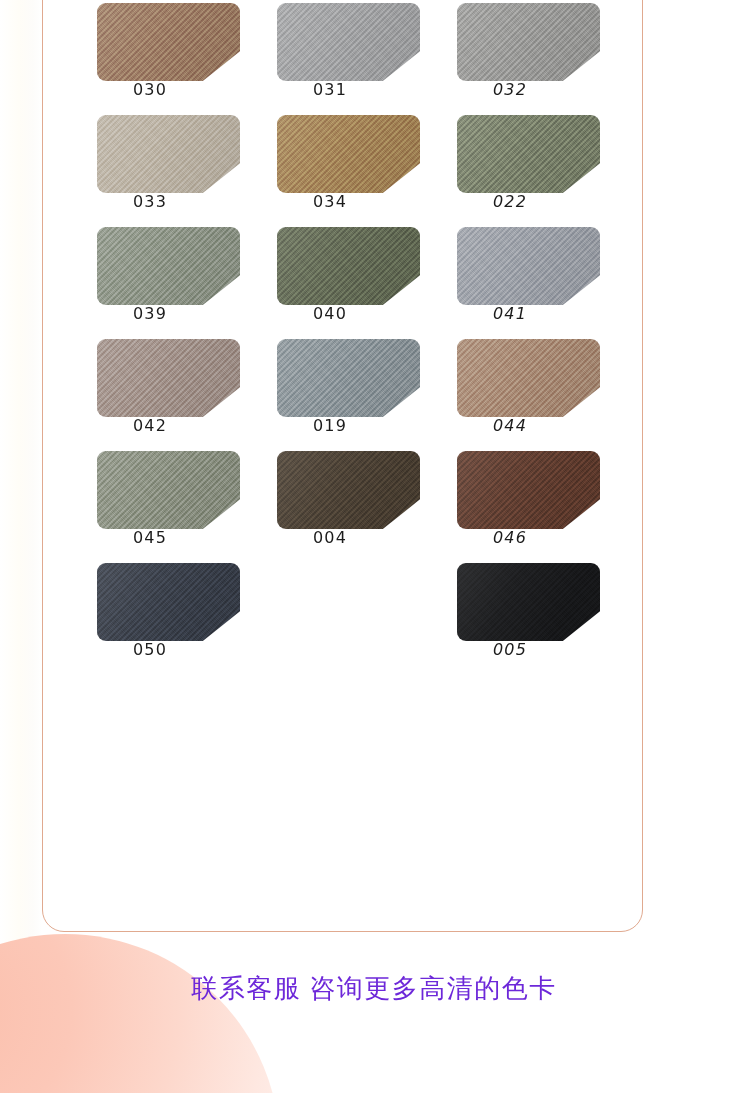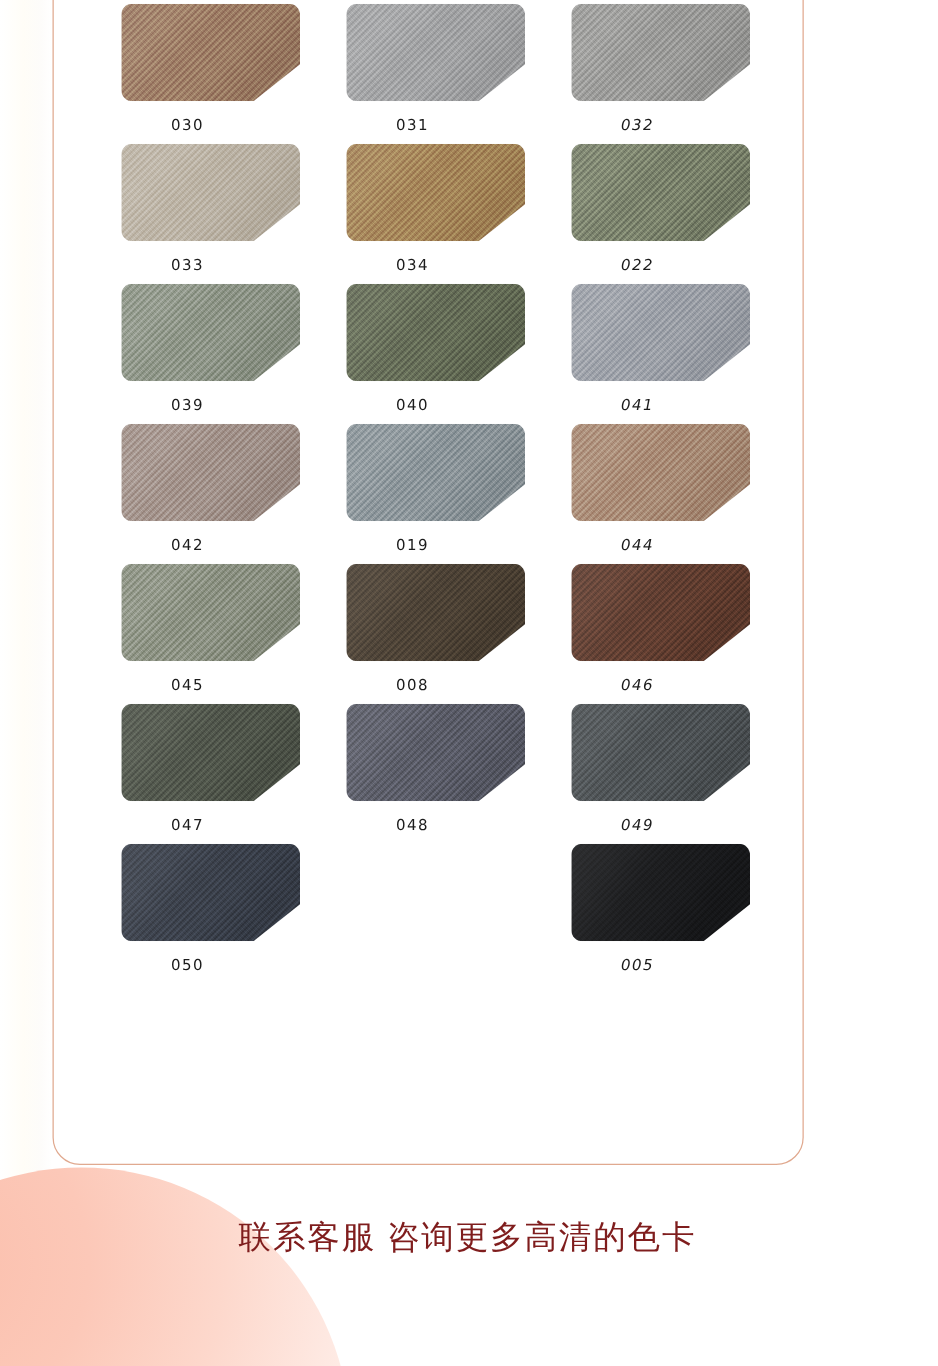--- a/index.html
+++ b/index.html
@@ -113,42 +113,41 @@
     inset: 0;
     background: linear-gradient(118deg,
         rgba(255,255,255,0.10) 0%,
         rgba(255,255,255,0.03) 38%,
         rgba(0,0,0,0.035) 74%,
         rgba(0,0,0,0.07) 100%);
     pointer-events: none;
   }
 
   .chip-label {
-    margin-top: 10px;
     width: 106px;
     text-align: center;
-    font-size: 12px;
+    font-size: 16px;
     line-height: 18px;
     letter-spacing: 1.2px;
     color: #1c1c1c;
     font-family: "DejaVu Sans", "Liberation Sans", sans-serif;
   }
 
   
   .caption {
     position: absolute;
     left: 0;
     top: 972px;
     width: 748px;
     text-align: center;
     font-size: 26px;
     line-height: 34px;
     letter-spacing: 1.5px;
-    color: #7f1d1d;
-    font-family: Liberation Sans, sans-serif;
+    color: #6d28d9;
+    font-family: Liberation Serif, serif;
   }
 </style>
 </head>
 <body>
 
 <div id="page">
 
   <div class="left-band"></div>
 
   <div class="card"></div>
@@ -252,55 +251,32 @@
             <div class="weave"></div>
             <div class="sheen"></div>
           </div>
           <div class="chip-label">045</div>
         </div>
         <div class="cell c1">
           <div class="chip" style="background-color: rgb(74, 63, 50);">
             <div class="weave"></div>
             <div class="sheen"></div>
           </div>
-          <div class="chip-label">008</div>
+          <div class="chip-label">004</div>
         </div>
         <div class="cell c2">
           <div class="chip" style="background-color: rgb(95, 59, 45);">
             <div class="weave"></div>
             <div class="sheen"></div>
           </div>
           <div class="chip-label">046</div>
         </div>
       </div>
       <div class="row">
         <div class="cell c0">
-          <div class="chip" style="background-color: rgb(78, 84, 73);">
-            <div class="weave"></div>
-            <div class="sheen"></div>
-          </div>
-          <div class="chip-label">047</div>
-        </div>
-        <div class="cell c1">
-          <div class="chip" style="background-color: rgb(88, 90, 102);">
-            <div class="weave"></div>
-            <div class="sheen"></div>
-          </div>
-          <div class="chip-label">048</div>
-        </div>
-        <div class="cell c2">
-          <div class="chip" style="background-color: rgb(75, 80, 83);">
-            <div class="weave"></div>
-            <div class="sheen"></div>
-          </div>
-          <div class="chip-label">049</div>
-        </div>
-      </div>
-      <div class="row">
-        <div class="cell c0">
           <div class="chip" style="background-color: rgb(56, 62, 73);">
             <div class="weave"></div>
             <div class="sheen"></div>
           </div>
           <div class="chip-label">050</div>
         </div>
         <div class="cell c2">
           <div class="chip" style="background-color: rgb(23, 24, 26);">
             <div class="weave"></div>
             <div class="sheen"></div>

